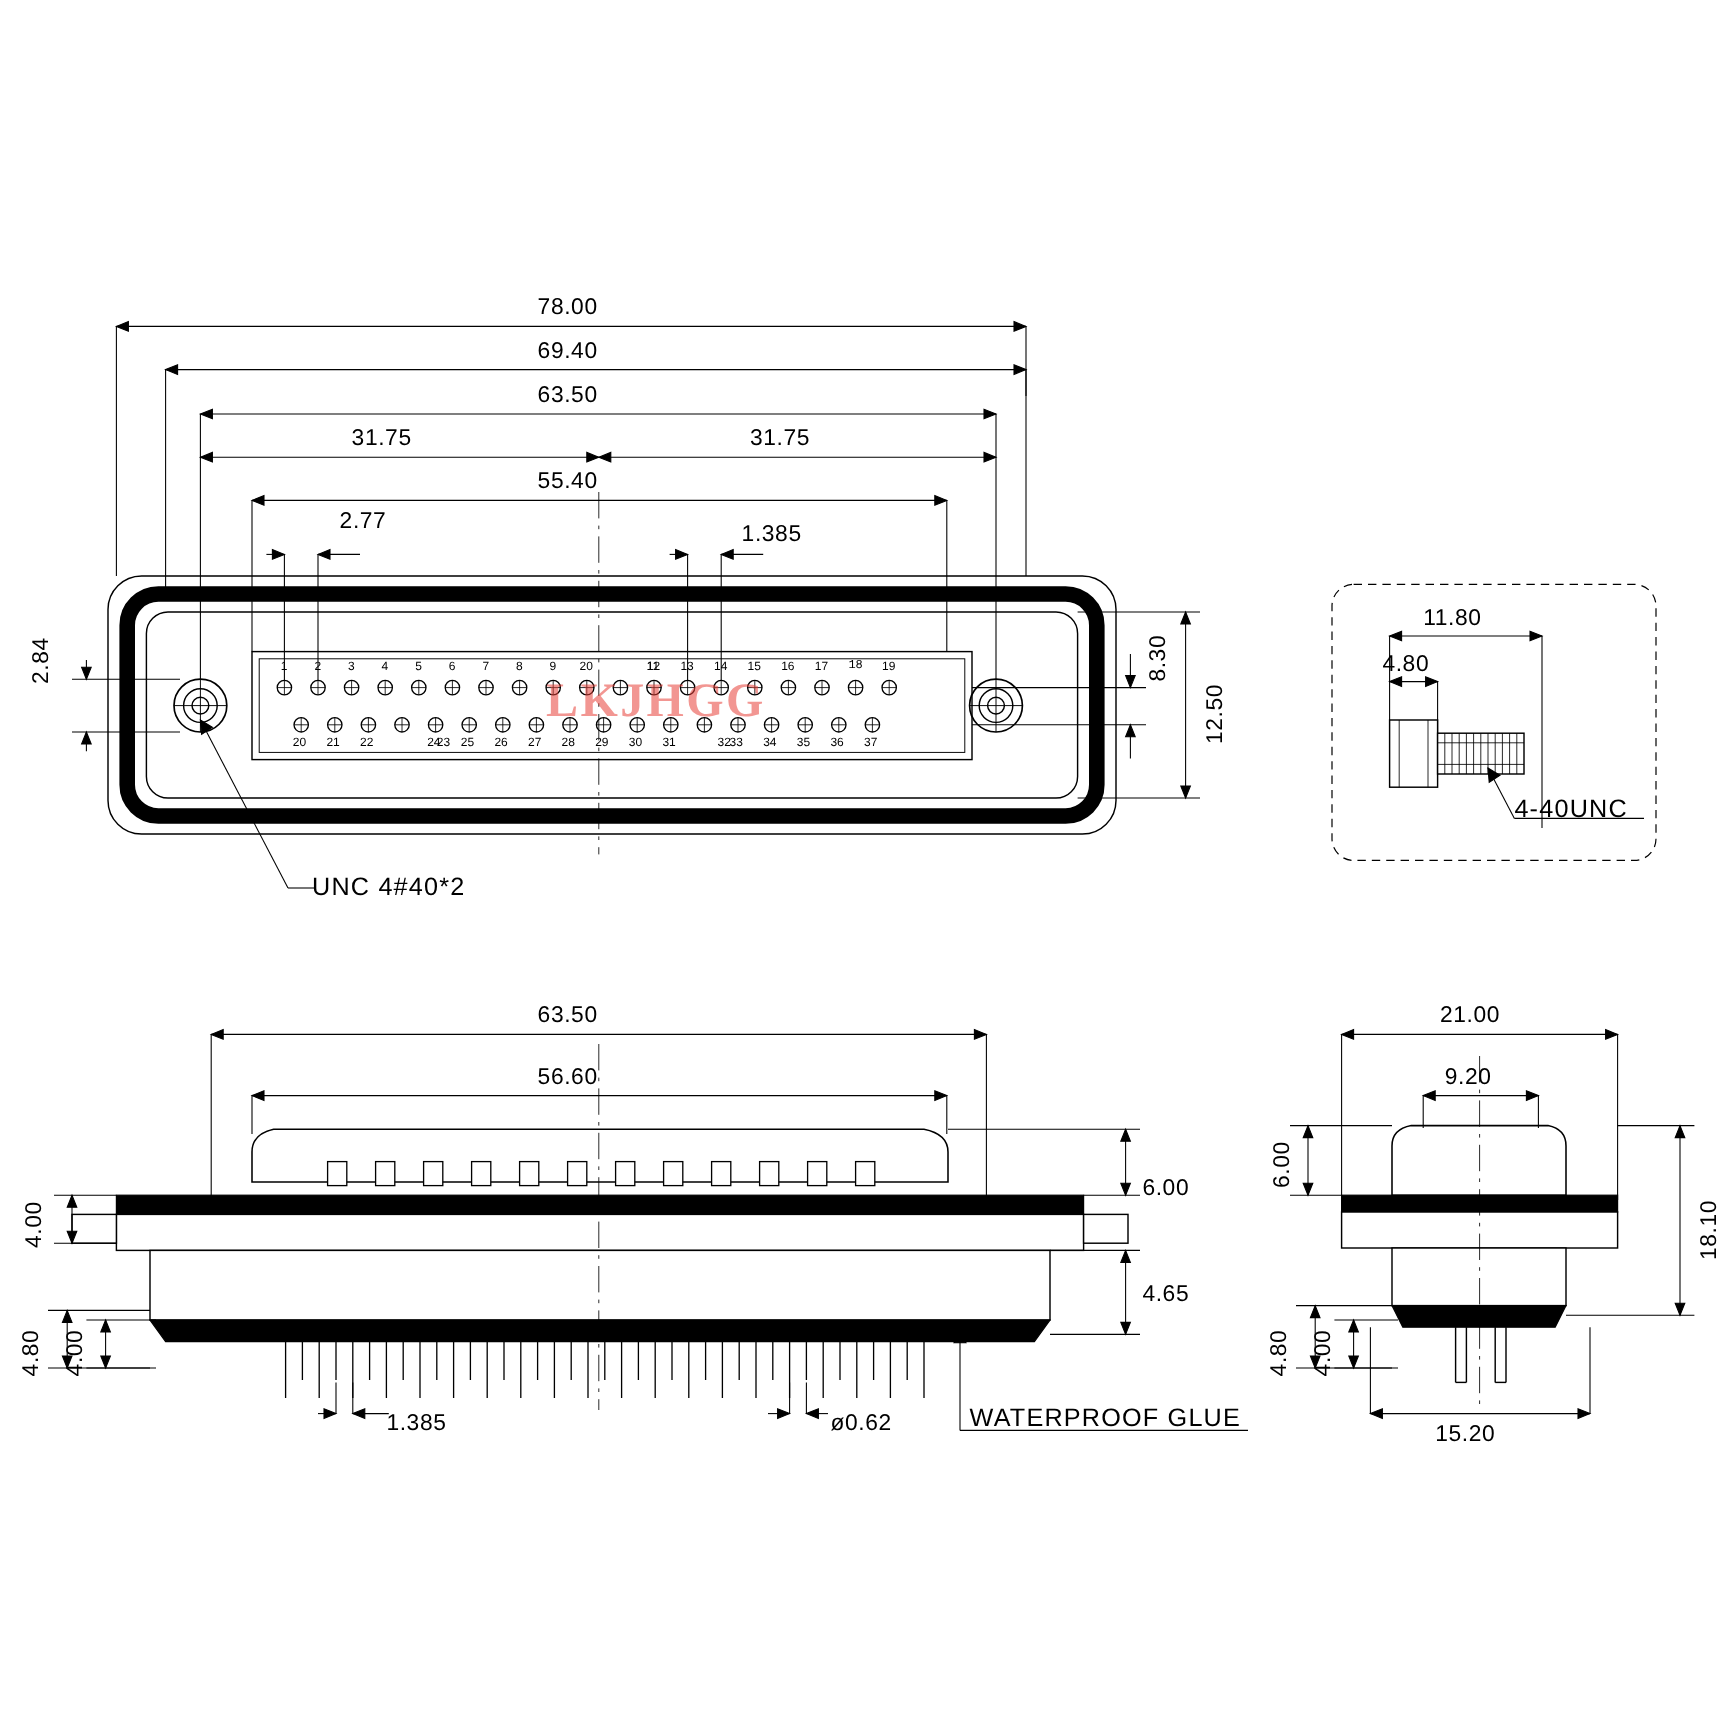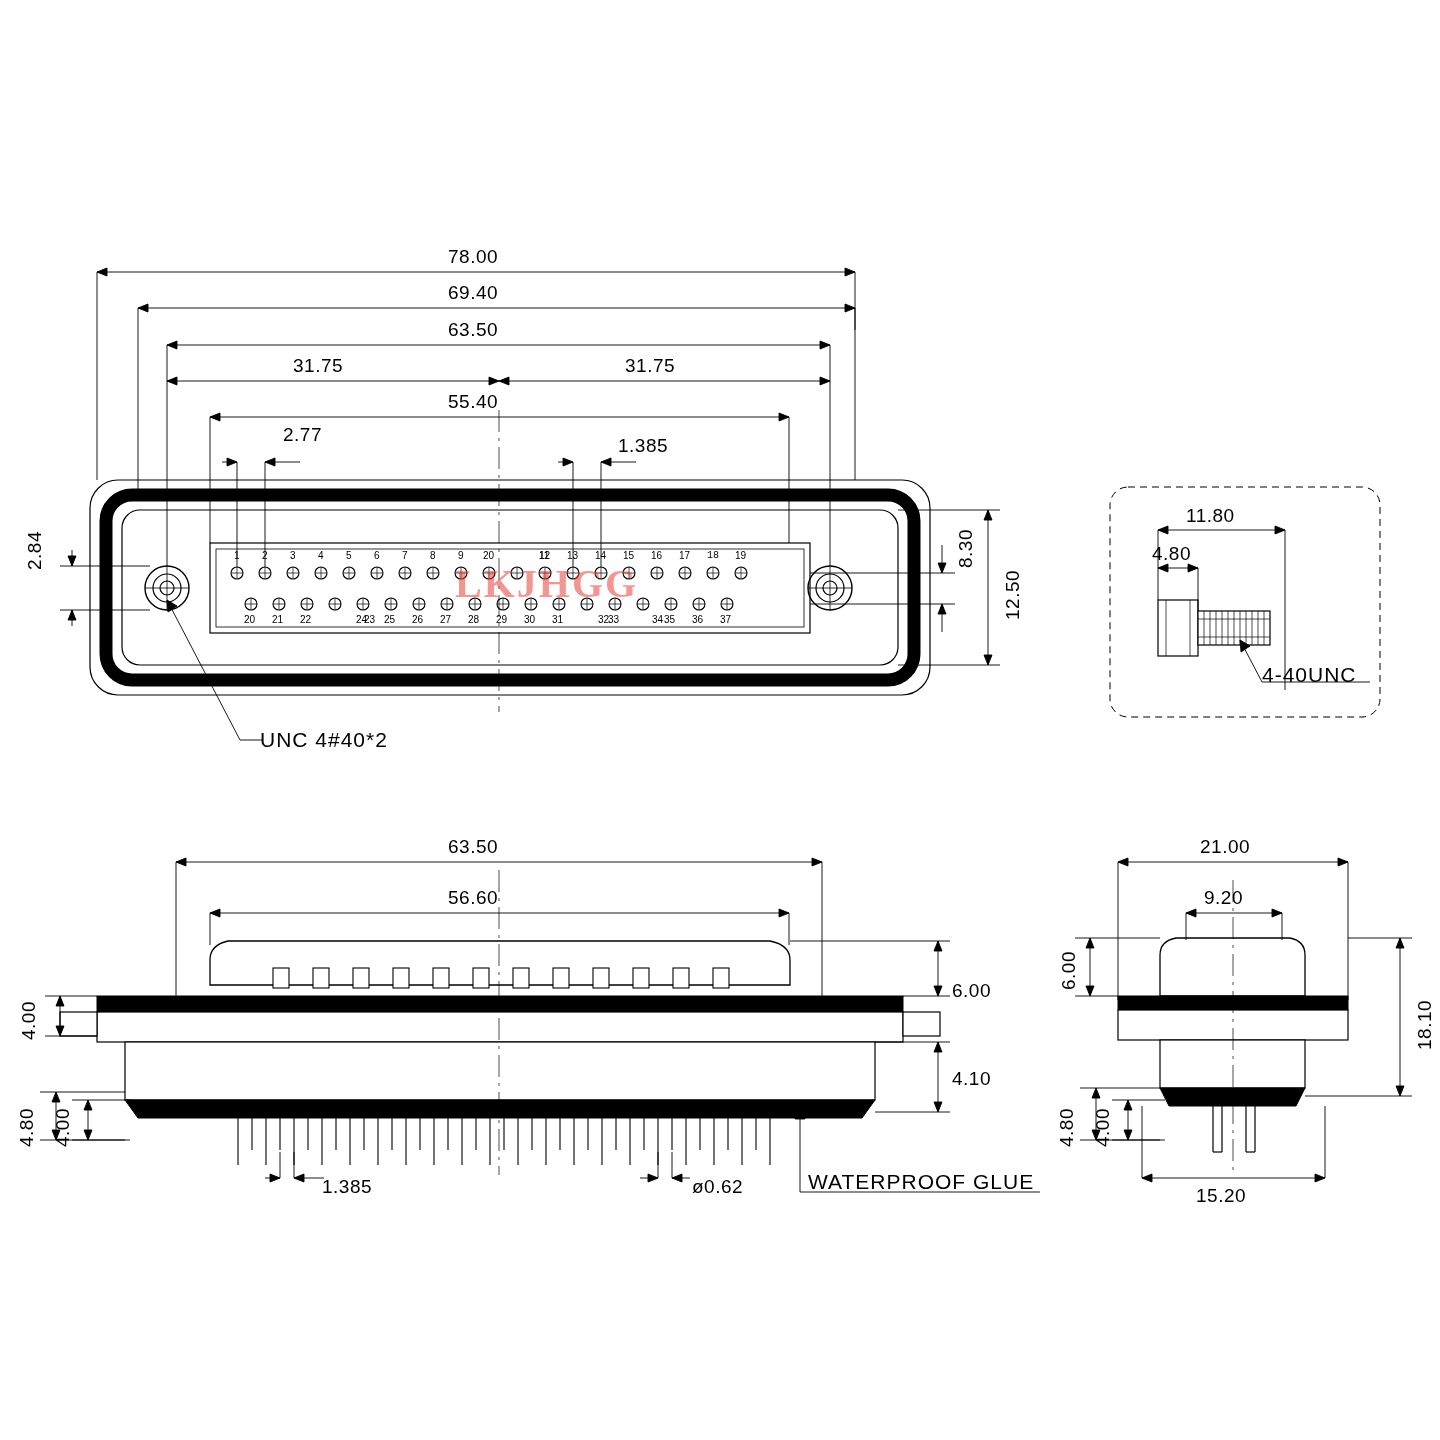--- a/index.html
+++ b/index.html
@@ -517,34 +517,34 @@
 <div class="lbl pin" style="left:356px;top:614px;">24</div>
 <div class="lbl pin" style="left:384px;top:614px;">25</div>
 <div class="lbl pin" style="left:412px;top:614px;">26</div>
 <div class="lbl pin" style="left:440px;top:614px;">27</div>
 <div class="lbl pin" style="left:468px;top:614px;">28</div>
 <div class="lbl pin" style="left:496px;top:614px;">29</div>
 <div class="lbl pin" style="left:524px;top:614px;">30</div>
 <div class="lbl pin" style="left:552px;top:614px;">31</div>
 <div class="lbl pin" style="left:598px;top:614px;">32</div>
 <div class="lbl pin" style="left:608px;top:614px;">33</div>
-<div class="lbl pin" style="left:636px;top:614px;margin-left:16px;">34</div>
+<div class="lbl pin" style="left:636px;top:614px;">34</div>
 <div class="lbl pin" style="left:664px;top:614px;">35</div>
 <div class="lbl pin" style="left:692px;top:614px;">36</div>
 <div class="lbl pin" style="left:720px;top:614px;">37</div>
 
 <div class="lbl dim" style="left:1186px;top:505px;">11.80</div>
 <div class="lbl dim" style="left:1152px;top:543px;">4.80</div>
 <div class="lbl note" style="left:1262px;top:663px;">4-40UNC</div>
 
 <div class="lbl dim" style="left:448px;top:836px;">63.50</div>
 <div class="lbl dim" style="left:448px;top:887px;">56.60</div>
 <div class="lbl dim" style="left:952px;top:980px;">6.00</div>
 <div class="lbl dim" style="left:18px;top:1040px;transform:rotate(-90deg);transform-origin:0 0;">4.00</div>
-<div class="lbl dim" style="left:952px;top:1068px;">4.10</div>
+<div class="lbl dim" style="left:952px;top:1068px;">4.65</div>
 <div class="lbl dim" style="left:16px;top:1147px;transform:rotate(-90deg);transform-origin:0 0;">4.80</div>
 <div class="lbl dim" style="left:52px;top:1147px;transform:rotate(-90deg);transform-origin:0 0;">4.00</div>
 <div class="lbl dim" style="left:322px;top:1176px;">1.385</div>
 <div class="lbl dim" style="left:692px;top:1176px;">ø0.62</div>
 <div class="lbl note" style="left:808px;top:1170px;">WATERPROOF  GLUE</div>
 
 <div class="lbl dim" style="left:1200px;top:836px;">21.00</div>
 <div class="lbl dim" style="left:1204px;top:887px;">9.20</div>
 <div class="lbl dim" style="left:1058px;top:990px;transform:rotate(-90deg);transform-origin:0 0;">6.00</div>
 <div class="lbl dim" style="left:1414px;top:1050px;transform:rotate(-90deg);transform-origin:0 0;">18.10</div>

